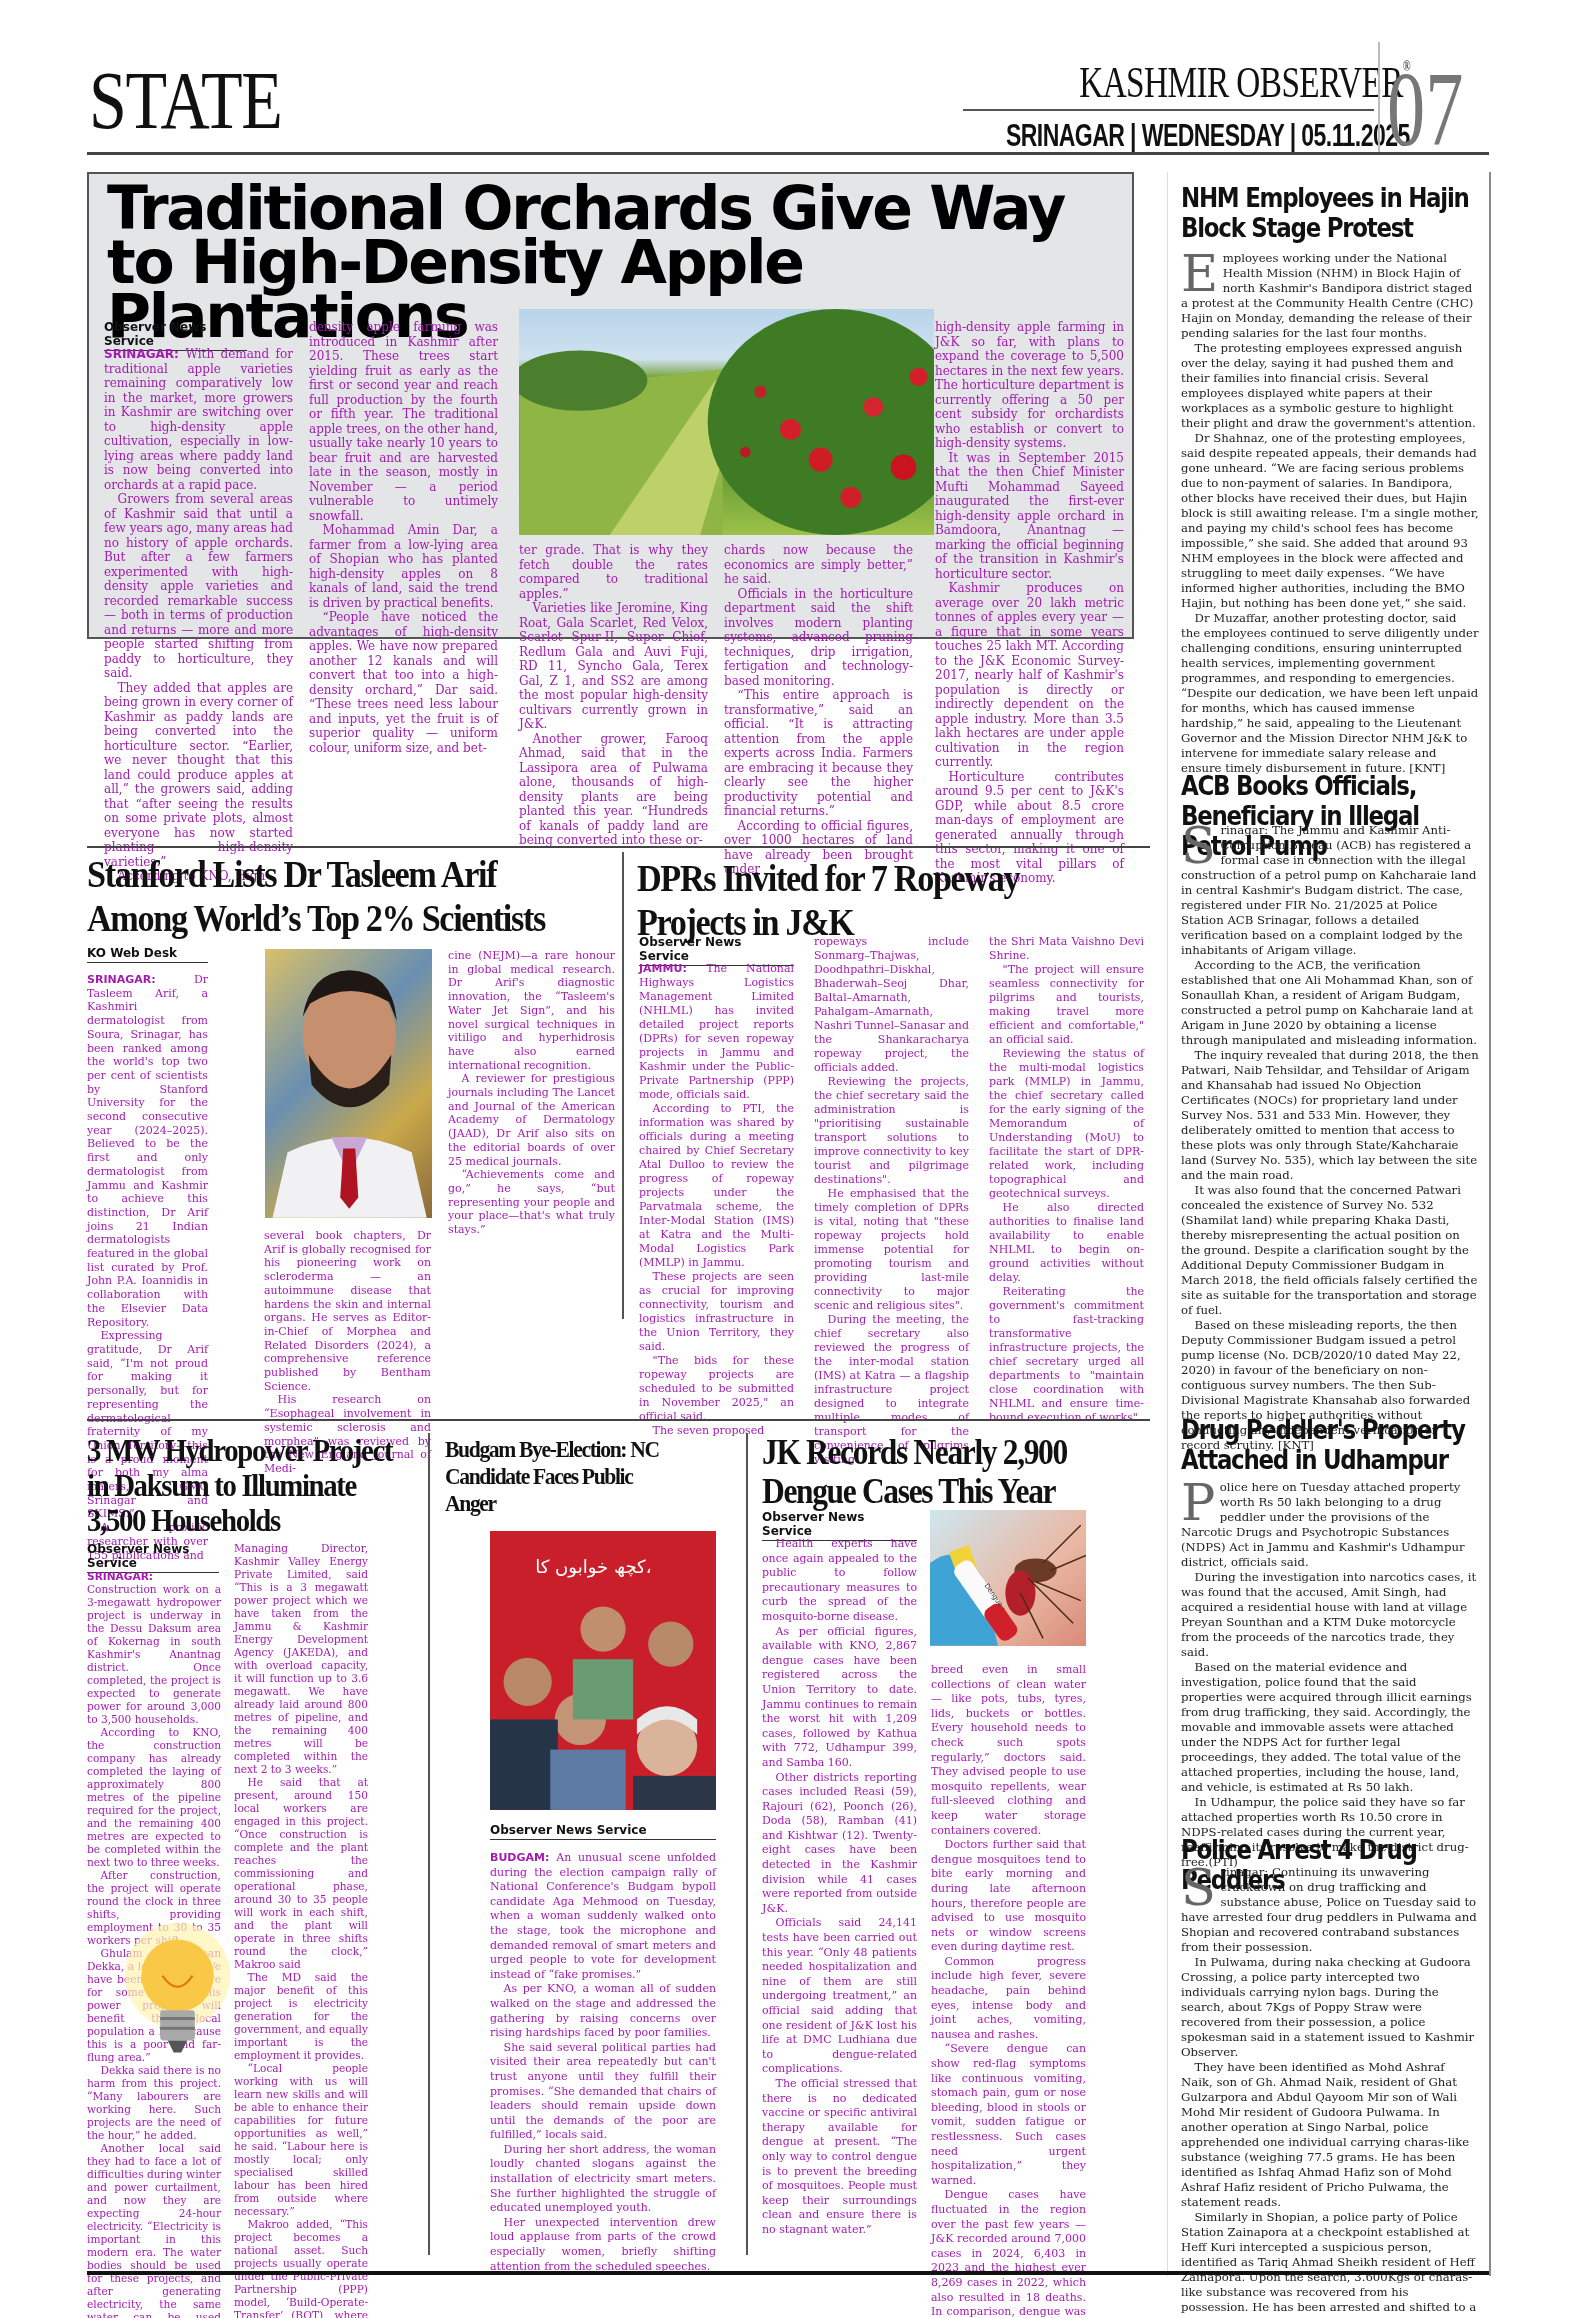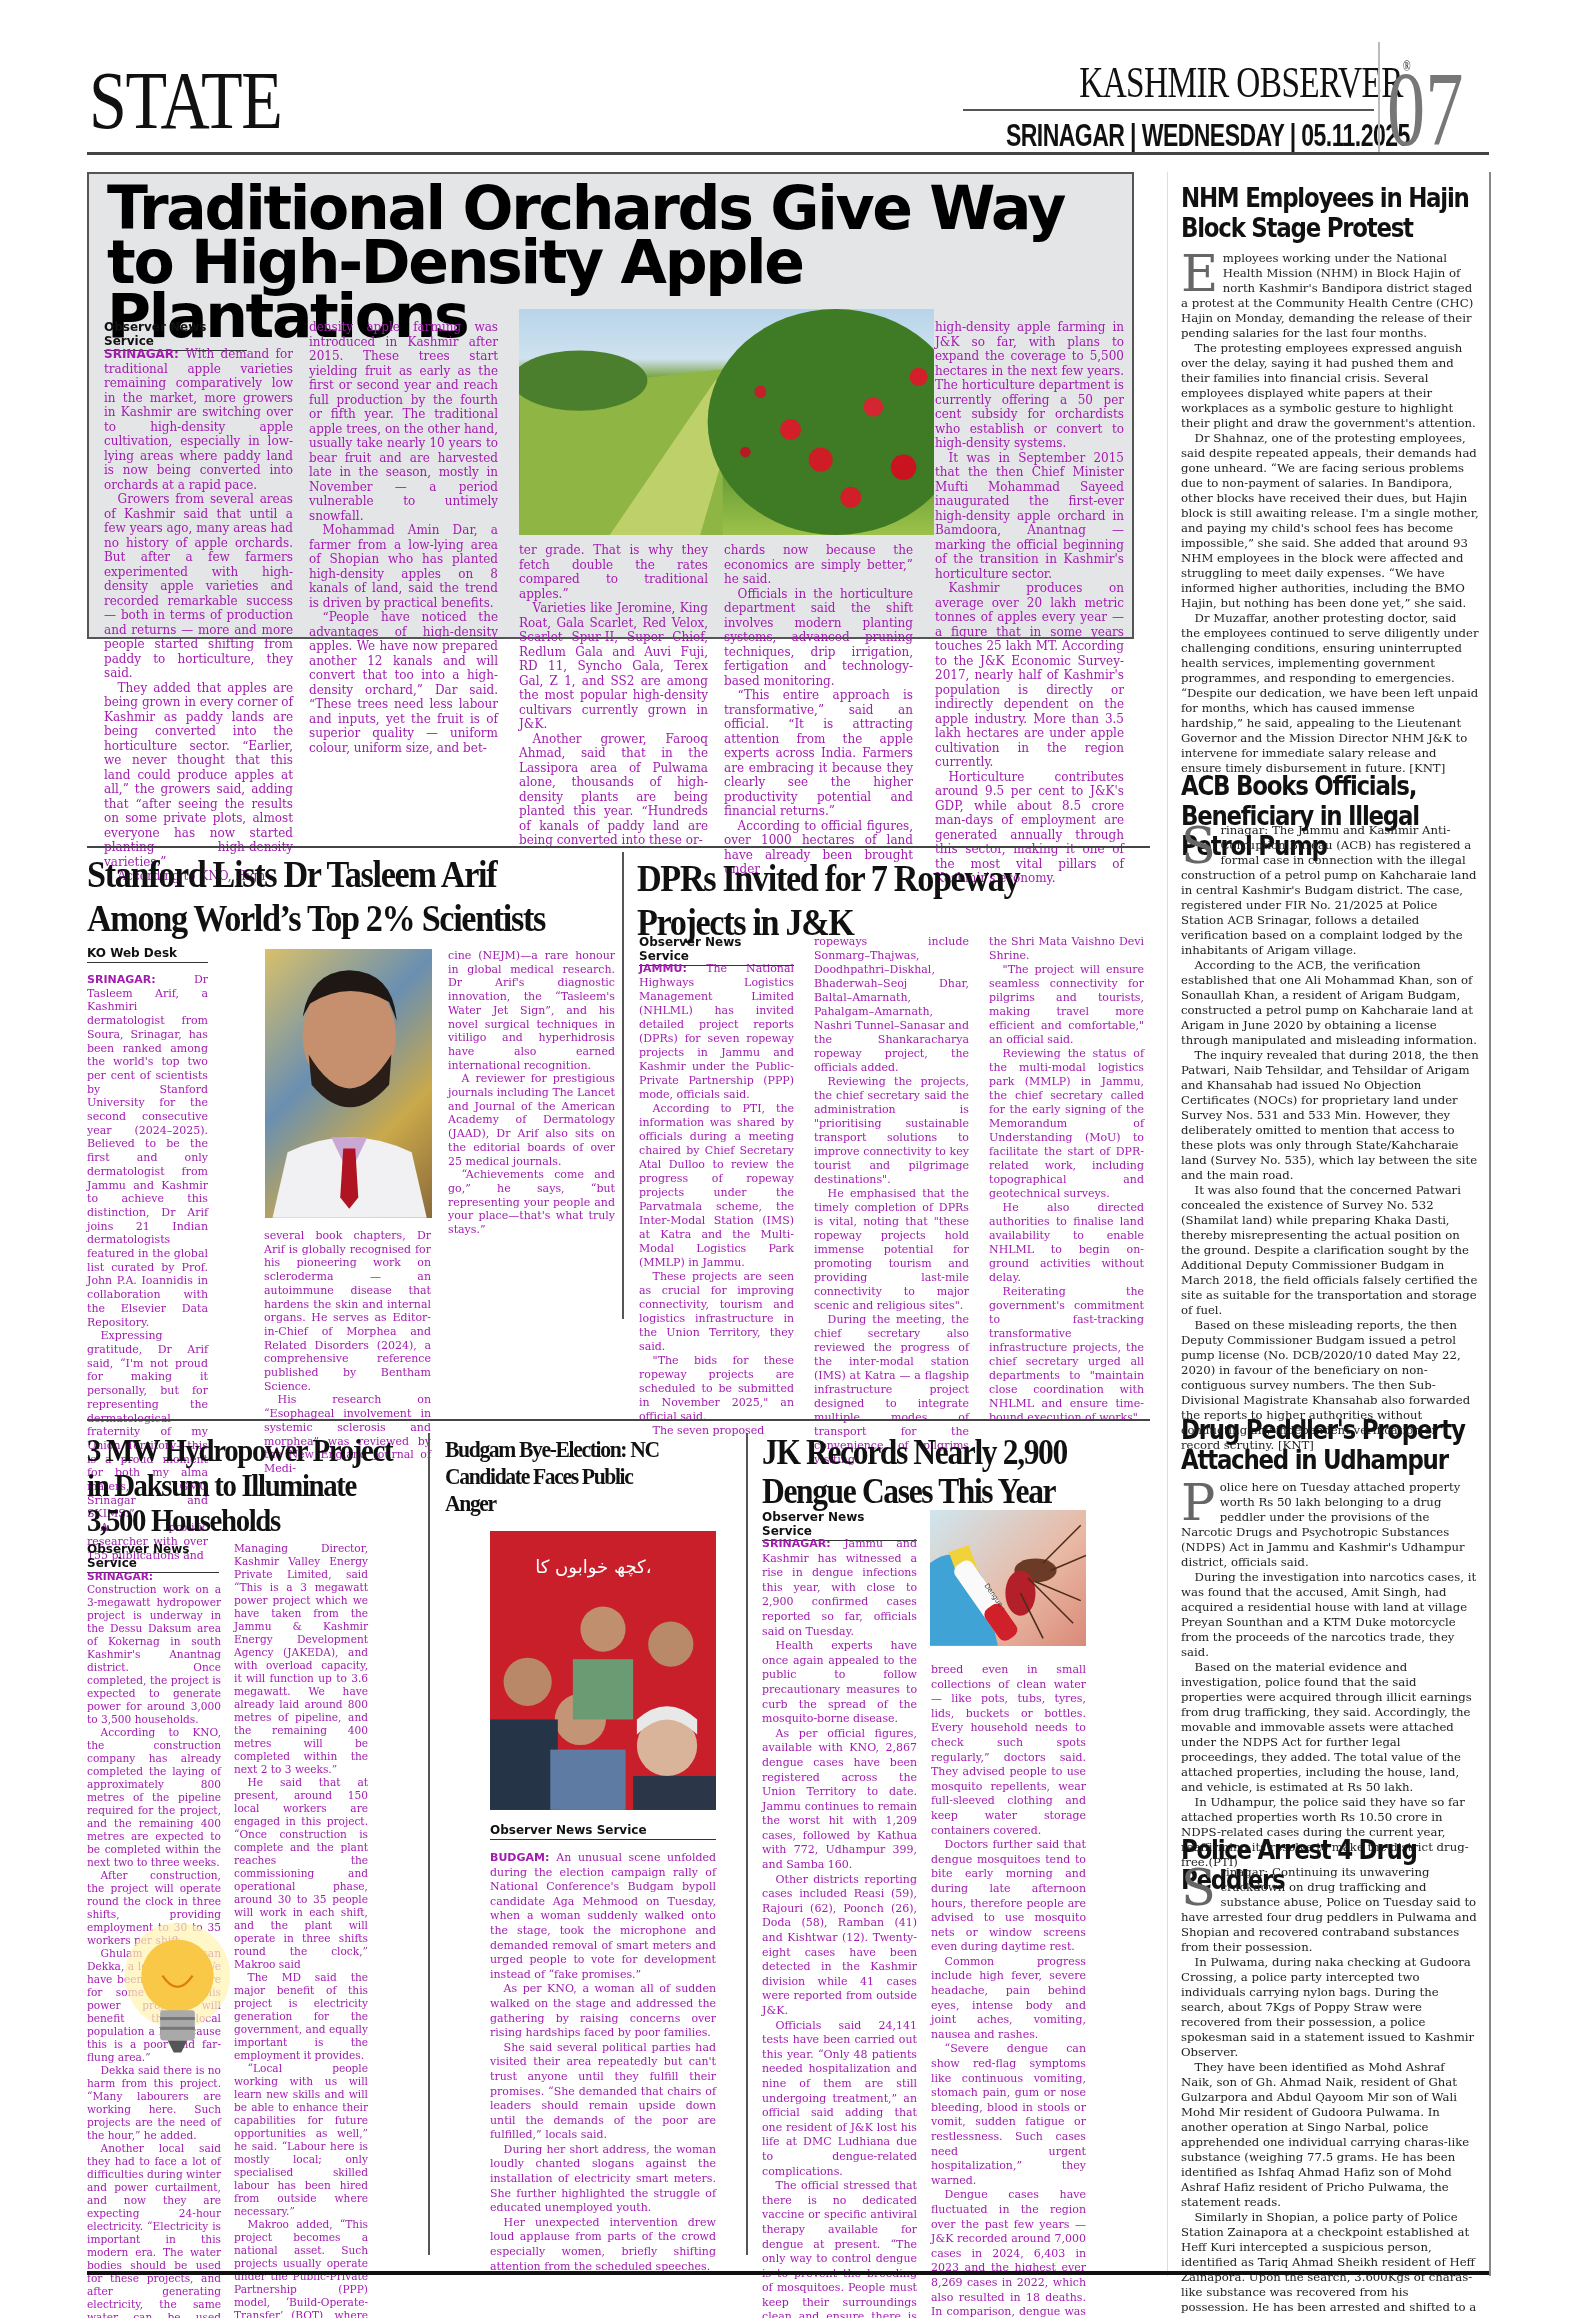--- a/index.html
+++ b/index.html
@@ -202,21 +202,20 @@
     <p>She said several political parties had visited their area repeatedly but can't trust anyone until they fulfill their promises. “She demanded that chairs of leaders should remain upside down until the demands of the poor are fulfilled,” locals said.</p>
     <p>During her short address, the woman loudly chanted slogans against the installation of electricity smart meters. She further highlighted the struggle of educated unemployed youth.</p>
     <p>Her unexpected intervention drew loud applause from parts of the crowd especially women, briefly shifting attention from the scheduled speeches.</p>
   </div>
 
 <div class="abs vline" style="left:746px;top:1433px;height:822px"></div>
 
 <div class="abs h2" style="left:762px;top:1433px;width:392px;font-size:35px;line-height:39px">JK Records Nearly 2,900 Dengue Cases This Year</div>
 <div class="abs byline" style="left:762px;top:1510px;width:155px">Observer News Service</div>
 <div class="abs col" id="dengue-c0" style="left:762px;top:1537px;width:155px;font-size:11px;line-height:14.6px">
-    <p class="first"><b>SRINAGAR: </b>Jammu and Kashmir has witnessed a rise in dengue infections this year, with close to 2,900 confirmed cases reported so far, officials said on Tuesday.</p>
     <p>Health experts have once again appealed to the public to follow precautionary measures to curb the spread of the mosquito-borne disease.</p>
     <p>As per official figures, available with KNO, 2,867 dengue cases have been registered across the Union Territory to date. Jammu continues to remain the worst hit with 1,209 cases, followed by Kathua with 772, Udhampur 399, and Samba 160.</p>
     <p>Other districts reporting cases included Reasi (59), Rajouri (62), Poonch (26), Doda (58), Ramban (41) and Kishtwar (12). Twenty-eight cases have been detected in the Kashmir division while 41 cases were reported from outside J&amp;K.</p>
     <p>Officials said 24,141 tests have been carried out this year. “Only 48 patients needed hospitalization and nine of them are still undergoing treatment,” an official said adding that one resident of J&amp;K lost his life at DMC Ludhiana due to dengue-related complications.</p>
     <p>The official stressed that there is no dedicated vaccine or specific antiviral therapy available for dengue at present. “The only way to control dengue is to prevent the breeding of mosquitoes. People must keep their surroundings clean and ensure there is no stagnant water.”</p>
   </div>
 <div class="abs photo" style="left:930px;top:1510px;width:156px;height:136px;background:linear-gradient(135deg,#cfe6ef,#e9b8a3 60%,#d98a78)">
   <svg width="156" height="136" viewBox="0 0 207 180">
     <path d="M0 180 L0 70 Q40 40 70 90 L90 180 Z" fill="#3fa3d6"></path>
     <rect x="30" y="50" width="28" height="34" fill="#f2d23a" transform="rotate(-20 44 67)"></rect>

